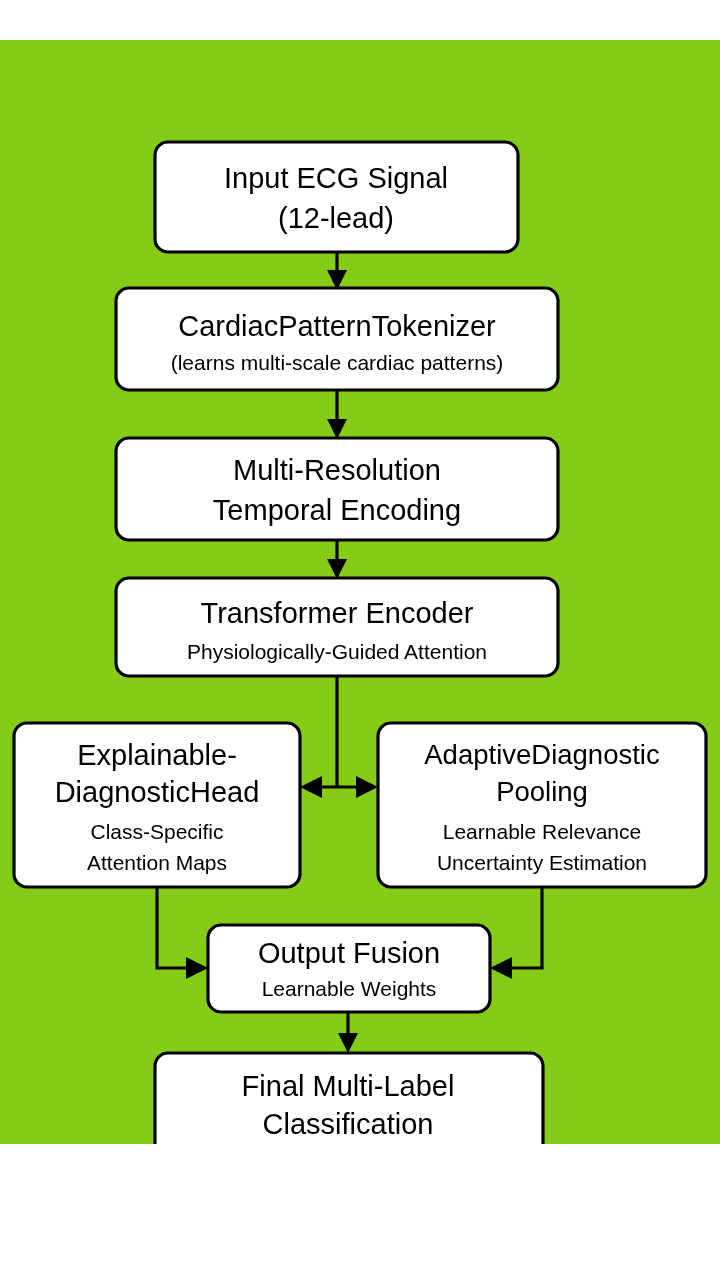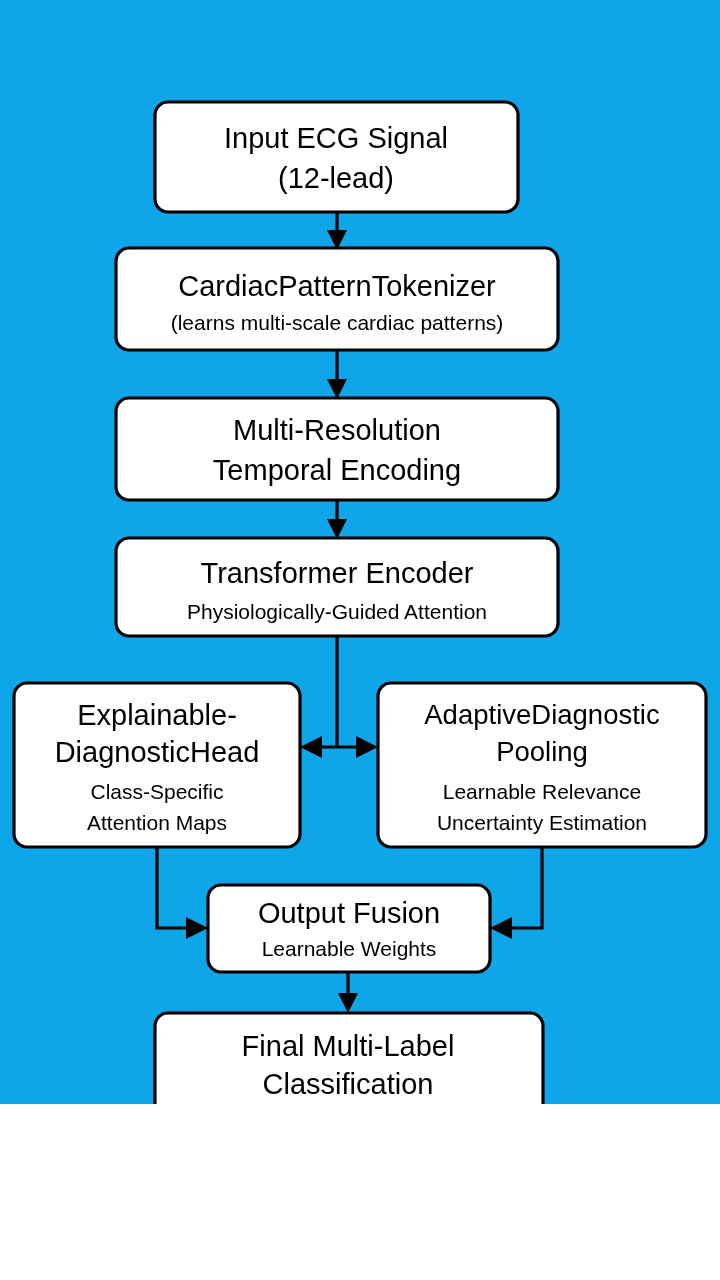--- a/index.html
+++ b/index.html
@@ -10,22 +10,23 @@
   body {
     width: 720px;
     height: 1280px;
     font-family: "Liberation Sans", sans-serif;
     -webkit-font-smoothing: antialiased;
   }
   #diagram-root {
     position: relative;
     width: 720px;
     height: 1104px;
-    background: #0ea5e9;
+    background: #84cc16;
     overflow: hidden;
+    margin-top: 40px;
   }
   svg.flow-canvas {
     position: absolute;
     top: 0;
     left: 0;
     width: 720px;
     height: 1280px;
     display: block;
   }
   .node-box {

